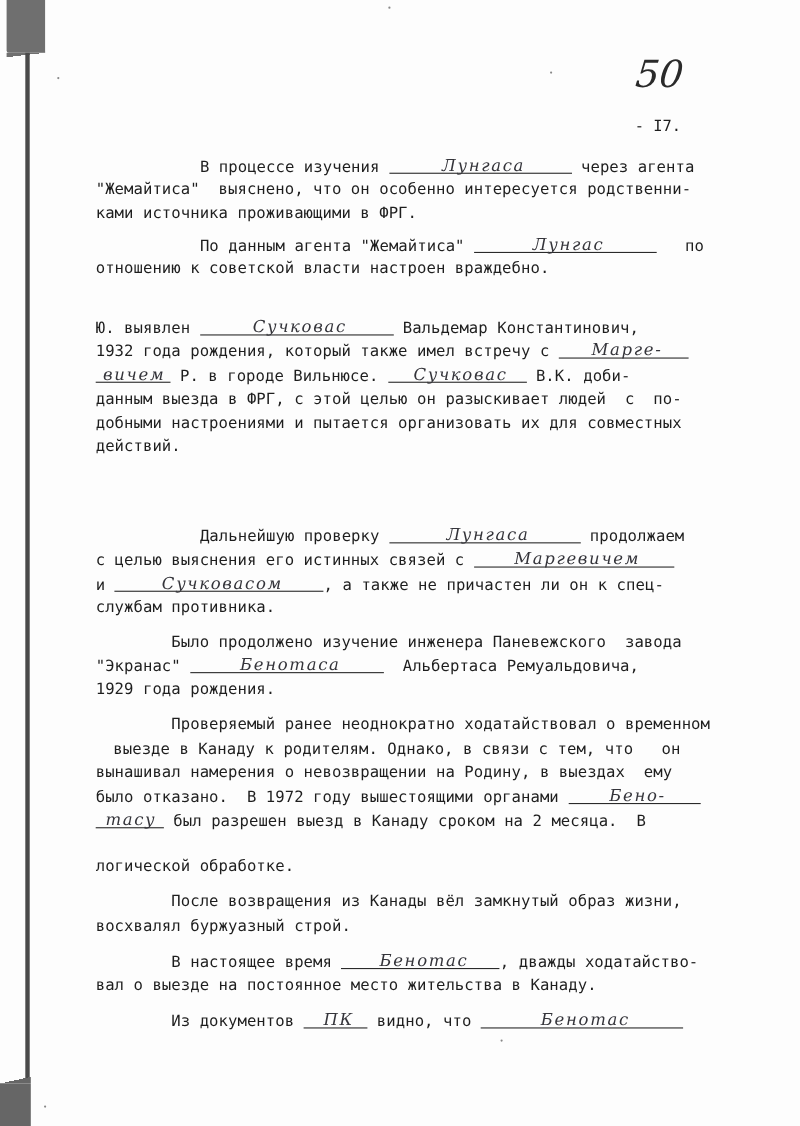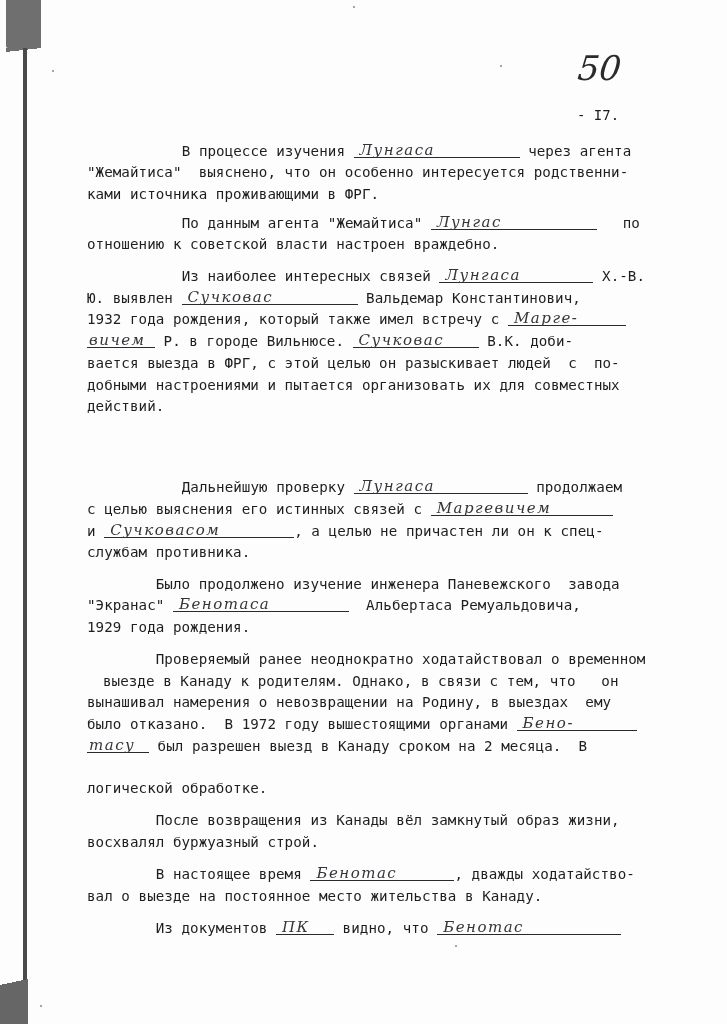--- a/index.html
+++ b/index.html
@@ -15,21 +15,21 @@
     .bind-top::after { content: ""; position: absolute; left: 0; bottom: -4px; width: 35px; height: 4px; background: linear-gradient(to bottom right, #6f6f6f 50%, transparent 50%); }
     .bind-line { position: absolute; left: 23px; top: 48px; width: 4px; height: 935px; background: #4a4a4a; }
     .bind-bottom { position: absolute; left: 0; top: 985px; width: 28px; height: 39px; background: #666; }
     .bind-bottom::before { content: ""; position: absolute; left: 0; top: -6px; width: 28px; height: 6px; background: linear-gradient(to top left, #666 50%, transparent 50%); }
 
     .folio { position: absolute; left: 578px; top: 48px; font-family: "DejaVu Serif", serif; font-style: italic; font-size: 34px; color: #2a2a2a; transform: skewX(-6deg); }
     .pagenum { position: absolute; left: 577px; top: 107px; font-size: 14px; }
 
     .line { position: absolute; left: 113px; font-size: 14.2px; white-space: pre; letter-spacing: 0.05px; }
     .hw {
-      display: inline-block; position: relative; text-align: left;
+      display: inline-block; position: relative; text-align: center;
       border-bottom: 1.5px solid #2a2a2a;
       font-family: "DejaVu Serif", serif; font-style: italic; color: #34343a;
       font-size: 15px; padding-left: 6px; line-height: 14px; vertical-align: 1px;
       letter-spacing: 1.5px;
     }
     .speck { position: absolute; width: 2px; height: 2px; background: #888; border-radius: 50%; }
   </style>
 </head>
 <body>
 
@@ -41,31 +41,30 @@
   <div class="folio">50</div>
   <div class="pagenum">- I7.</div>
 
   <div class="line" style="top:143px"><span>        В процессе изучения </span><span class="hw" style="width:160px">Лунгаса</span><span> через агента</span></div>
   <div class="line" style="top:164px;left:87px">"Жемайтиса"  выяснено, что он особенно интересуется родственни-</div>
   <div class="line" style="top:186px;left:87px">ками источника проживающими в ФРГ.</div>
 
   <div class="line" style="top:215px"><span>        По данным агента "Жемайтиса" </span><span class="hw" style="width:160px">Лунгас</span><span>   по</span></div>
   <div class="line" style="top:236px;left:87px">отношению к советской власти настроен враждебно.</div>
 
-  <div class="line" style="top:268px"><span>        Из наиболее интересных связей </span><span class="hw" style="width:148px">Лунгаса</span><span> Х.-В.</span></div>
   <div class="line" style="top:290px;left:87px"><span>Ю. выявлен </span><span class="hw" style="width:170px">Сучковас</span><span> Вальдемар Константинович,</span></div>
   <div class="line" style="top:311px;left:87px"><span>1932 года рождения, который также имел встречу с </span><span class="hw" style="width:112px">Марге-</span></div>
   <div class="line" style="top:333px;left:87px"><span class="hw" style="width:66px;padding-left:2px">вичем</span><span> Р. в городе Вильнюсе. </span><span class="hw" style="width:120px">Сучковас</span><span> В.К. доби-</span></div>
-  <div class="line" style="top:355px;left:87px">вается выезда в ФРГ, с этой целью он разыскивает людей  с  по-</div>
+  <div class="line" style="top:355px;left:87px">данным выезда в ФРГ, с этой целью он разыскивает людей  с  по-</div>
   <div class="line" style="top:377px;left:87px">добными настроениями и пытается организовать их для совместных</div>
   <div class="line" style="top:398px;left:87px">действий.</div>
 
   <div class="line" style="top:479px"><span>        Дальнейшую проверку </span><span class="hw" style="width:168px">Лунгаса</span><span> продолжаем</span></div>
   <div class="line" style="top:501px;left:87px"><span>с целью выяснения его истинных связей с </span><span class="hw" style="width:176px">Маргевичем</span></div>
-  <div class="line" style="top:523px;left:87px"><span>и </span><span class="hw" style="width:184px">Сучковасом</span><span>, а целью не причастен ли он к спец-</span></div>
+  <div class="line" style="top:523px;left:87px"><span>и </span><span class="hw" style="width:184px">Сучковасом</span><span>, а также не причастен ли он к спец-</span></div>
   <div class="line" style="top:544px;left:87px">службам противника.</div>
 
   <div class="line" style="top:576px;left:87px">        Было продолжено изучение инженера Паневежского  завода</div>
   <div class="line" style="top:597px;left:87px"><span>"Экранас" </span><span class="hw" style="width:170px">Бенотаса</span><span>  Альбертаса Ремуальдовича,</span></div>
   <div class="line" style="top:619px;left:87px">1929 года рождения.</div>
 
   <div class="line" style="top:651px;left:87px">        Проверяемый ранее неоднократно ходатайствовал о временном</div>
   <div class="line" style="top:673px;left:103px">выезде в Канаду к родителям. Однако, в связи с тем, что   он</div>
   <div class="line" style="top:694px;left:87px">вынашивал намерения о невозвращении на Родину, в выездах  ему</div>
   <div class="line" style="top:716px;left:87px"><span>было отказано.  В 1972 году вышестоящими органами </span><span class="hw" style="width:114px">Бено-</span></div>

